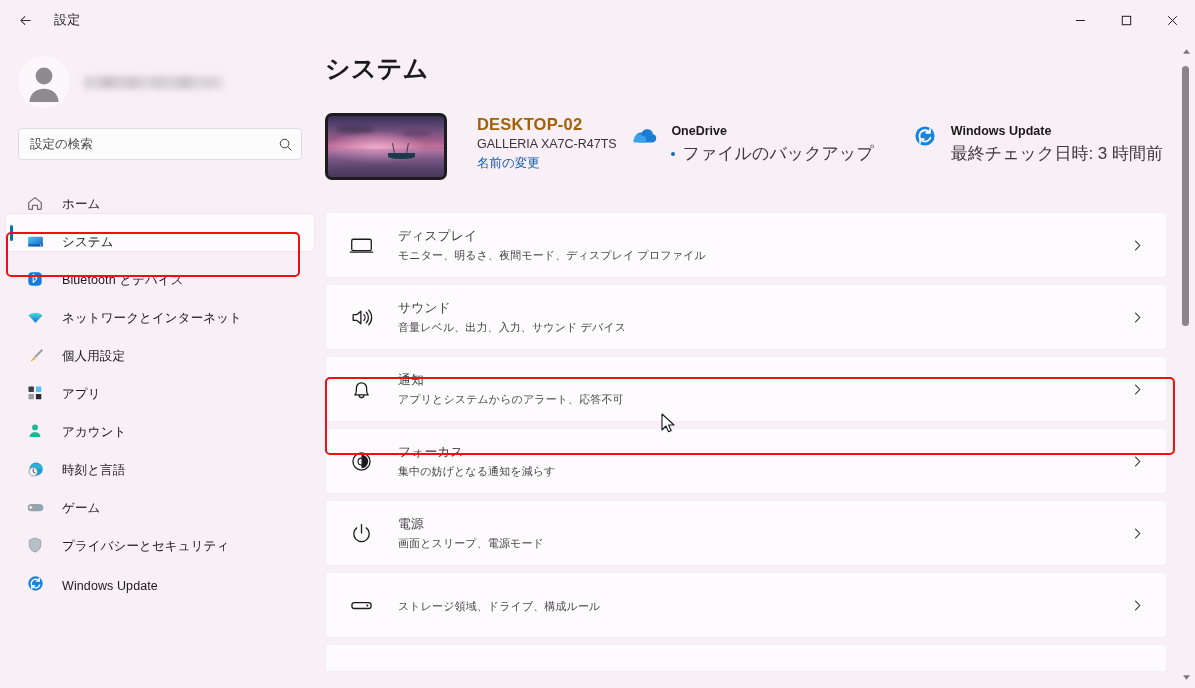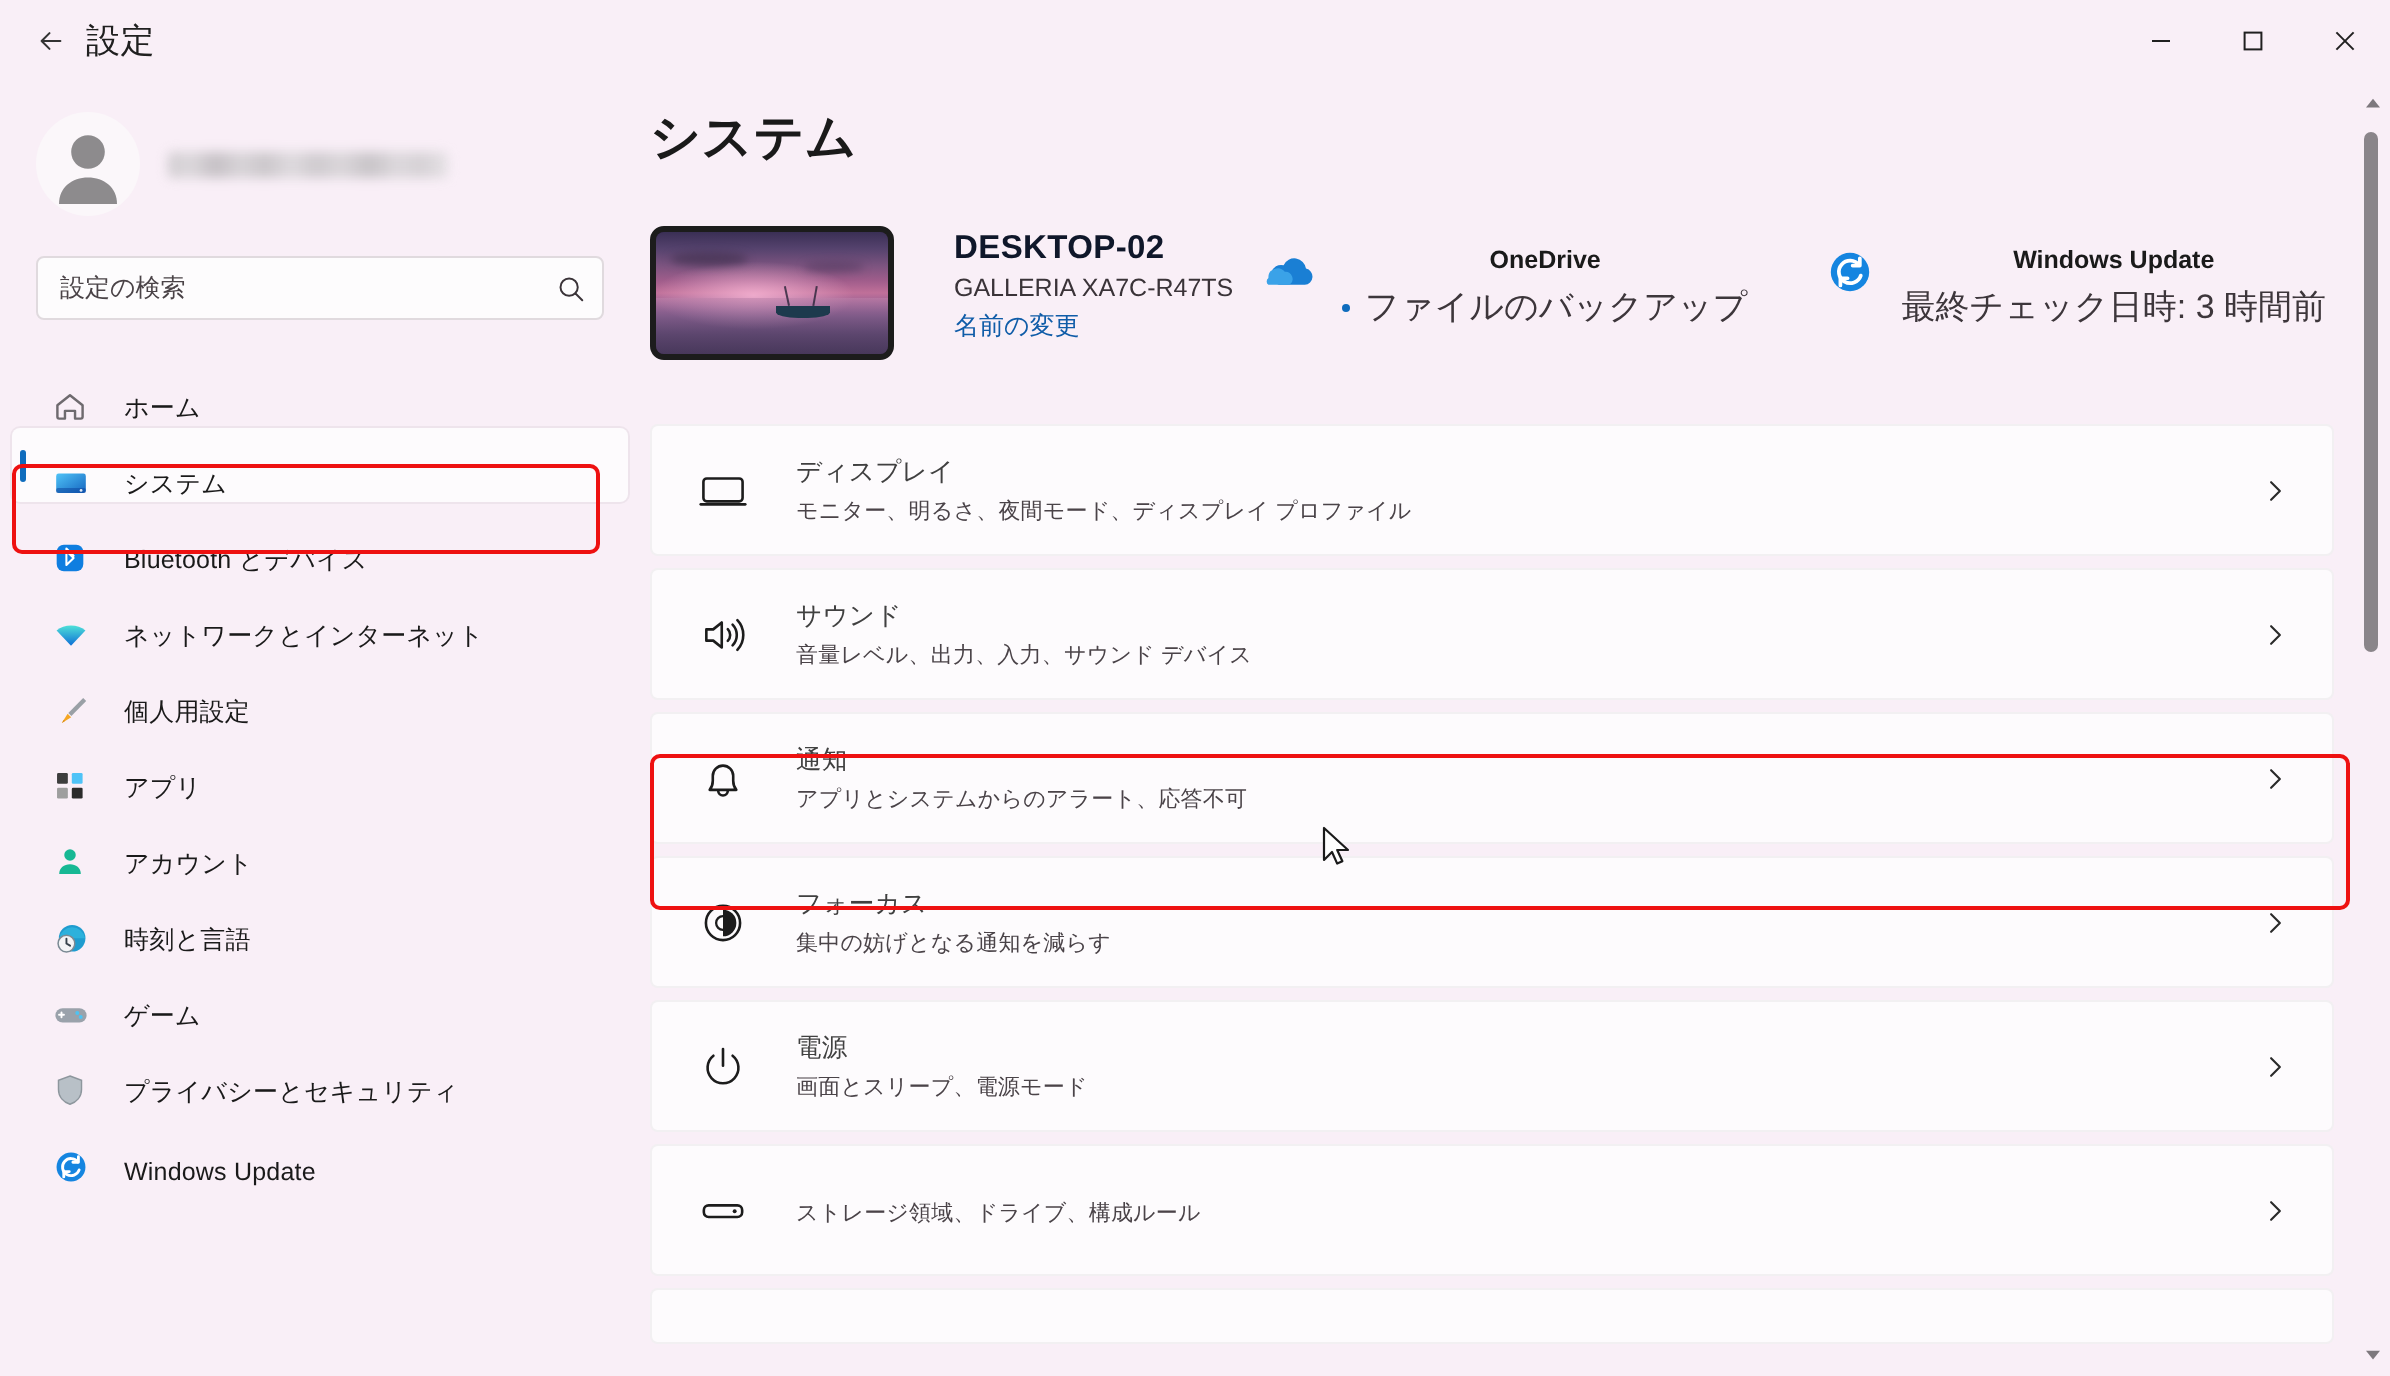--- a/index.html
+++ b/index.html
@@ -29,23 +29,23 @@
   }
   .back-btn {
     width: 34px; height: 30px;
     margin-left: 8px;
     display: flex; align-items: center; justify-content: center;
     border-radius: 5px;
     cursor: pointer;
   }
   .back-btn svg { stroke: #333; }
   .app-title {
-    font-size: 17px;
+    font-size: 13px;
     color: #202020;
-    margin-left: 1px;
+    margin-left: 12px;
     letter-spacing: .2px;
   }
   .win-controls {
     margin-left: auto;
     display: flex;
     height: 40px;
   }
   .win-btn {
     width: 46px; height: 40px;
     display: flex; align-items: center; justify-content: center;
@@ -232,21 +232,21 @@
     position: absolute; left: 68%; top: 44%;
     width: 1px; height: 17%;
     background: rgba(40,35,55,.8);
     transform: rotate(10deg);
   }
 
   .device-meta { margin-left: 30px; padding-top: 2px; }
   .device-name {
     font-size: 16.5px;
     font-weight: bold;
-    color: #0f172a;
+    color: #a16207;
     letter-spacing: .2px;
   }
   .device-model {
     font-size: 12.5px;
     color: #3a3338;
     margin-top: 3px;
   }
   .device-rename {
     font-size: 12.5px;
     color: #0f5ca8;
@@ -262,21 +262,21 @@
     padding-top: 8px;
     padding-right: 4px;
   }
   .status-item { display: flex; align-items: flex-start; }
   .status-ico {
     width: 26px; height: 26px;
     flex: 0 0 26px;
     display: flex; align-items: center; justify-content: center;
     margin-top: 2px;
   }
-  .status-txt { margin-left: 13px; text-align: center; }
+  .status-txt { margin-left: 13px; }
   .status-title {
     font-size: 12.5px;
     font-weight: bold;
     color: #1a1a1a;
     white-space: nowrap;
   }
   .status-sub {
     font-size: 17px;
     color: #3d363b;
     margin-top: 3px;

